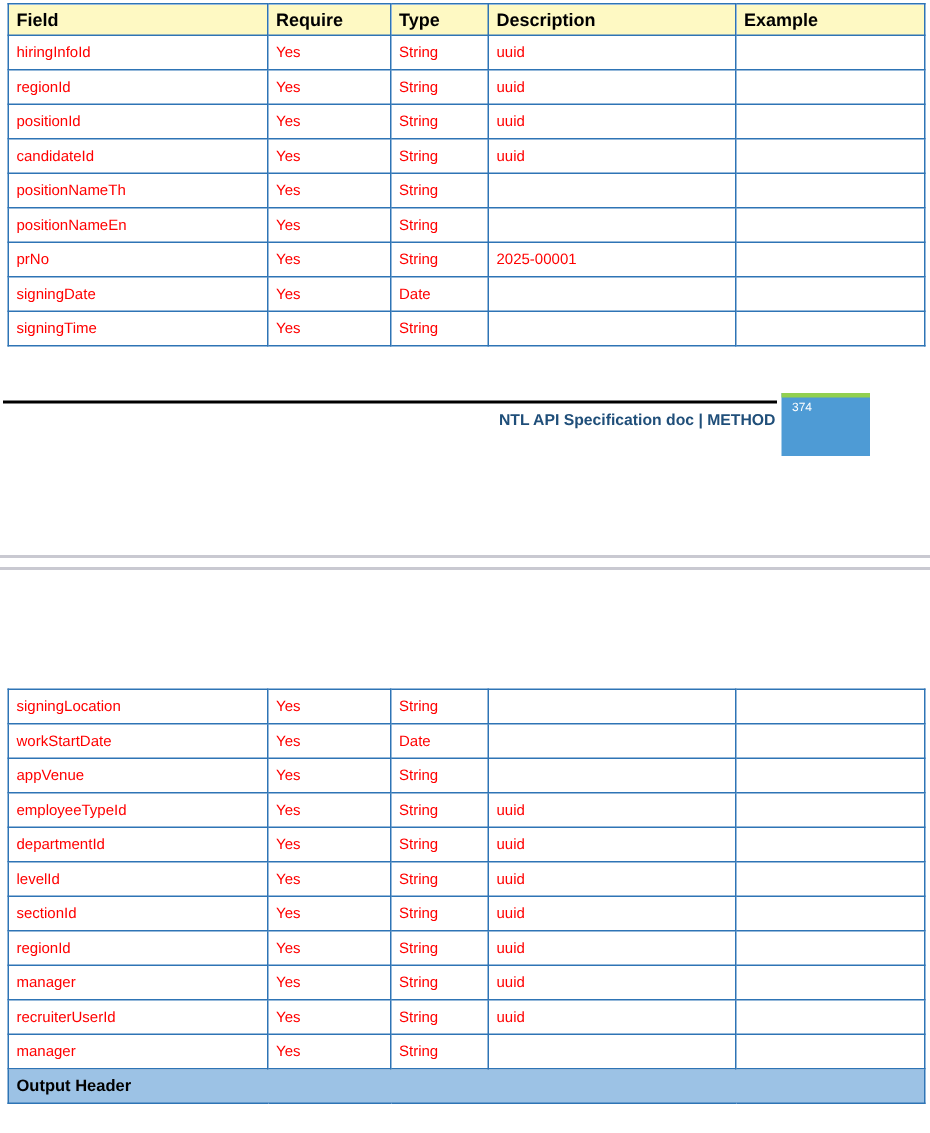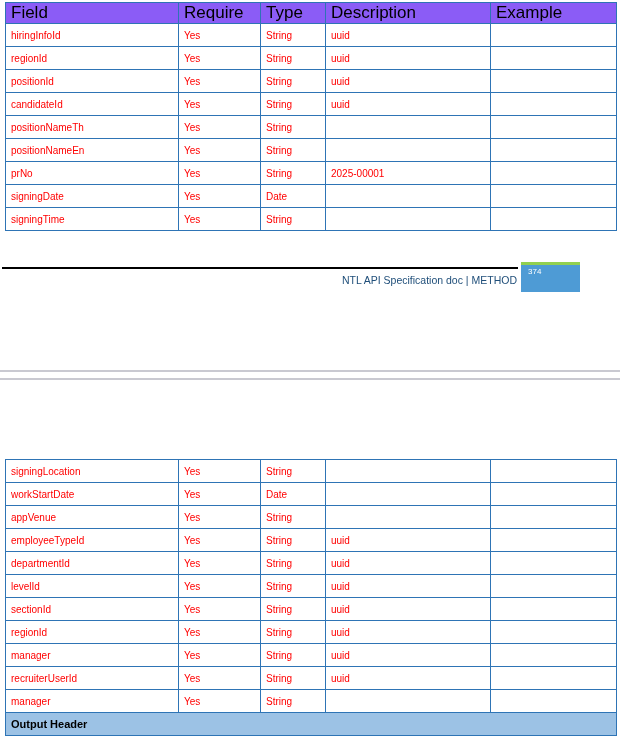--- a/index.html
+++ b/index.html
@@ -29,23 +29,23 @@
     white-space: nowrap;
   }
   tr.band-row td {
     background: #BDD7EE;
     font-weight: bold;
     font-size: 11px;
     color: #000000;
     height: 17px;
   }
   tr.colhead-row th {
-    background: #8b5cf6;
-    font-weight: normal;
-    font-size: 17px;
+    background: #fef9c3;
+    font-weight: bold;
+    font-size: 12px;
     color: #000000;
     height: 20px;
   }
   tr.data-row td {
     background: #ffffff;
     color: #FF0000;
     font-size: 10px;
     height: 22px;
   }
   tr.outband-row td {
@@ -58,27 +58,27 @@
   #table1 { top: 2px; }
   #table2 { top: 459px; }
 
   #footer-rule {
     top: 267px; left: 2px; width: 516px; height: 2px;
     background: #000000;
   }
   #footer-text {
     top: 274px; left: 0; width: 517px;
     text-align: right;
-    font-weight: normal;
+    font-weight: bold;
     font-size: 10.5px;
     color: #1F4E79;
     letter-spacing: 0px;
   }
   #page-tab {
-    top: 262px; left: 521px; width: 59px; height: 30px;
+    top: 262px; left: 521px; width: 59px; height: 42px;
     background: #4E9BD5;
     border-top: 3px solid #92D050;
     box-sizing: border-box;
     color: #ffffff;
     font-size: 8px;
     padding: 2px 0 0 7px;
   }
   #page-break {
     top: 370px; left: 0; width: 620px; height: 6px;
     background: #ffffff;

